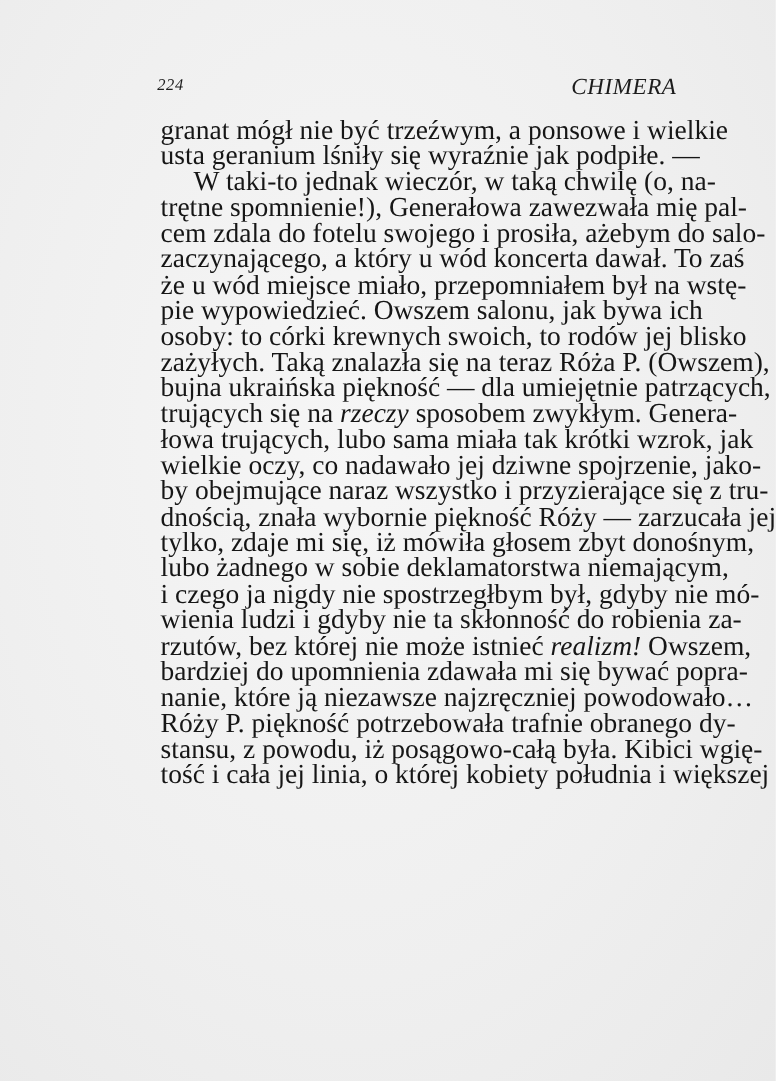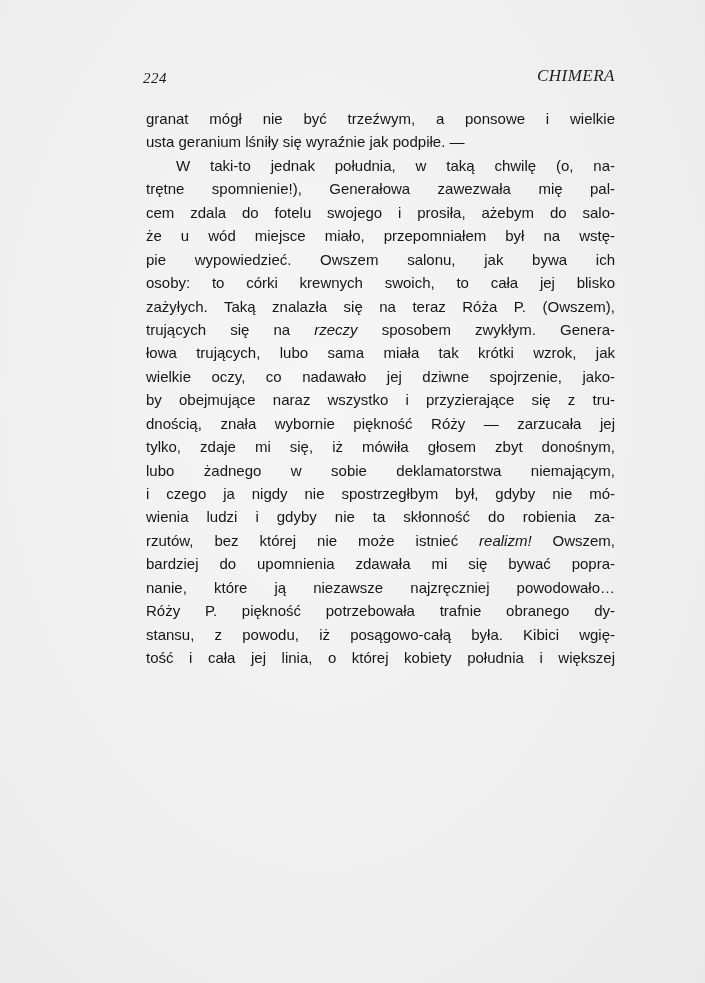--- a/index.html
+++ b/index.html
@@ -34,30 +34,30 @@
     position: absolute;
     left: 0;
     top: 4px;
     font-size: 15px;
     letter-spacing: 0.5px;
   }
   .running-title {
     position: absolute;
     right: 0;
     top: 0;
-    font-size: 17px;
+    font-size: 21px;
     letter-spacing: 0.5px;
   }
   .body-text {
     position: absolute;
     left: 146px;
     top: 107px;
     width: 469px;
-    font-family: Liberation Sans, sans-serif;
-    font-size: 15px;
+    font-family: Liberation Serif, serif;
+    font-size: 25px;
     line-height: 23.45px;
     color: #161616;
   }
   .line {
     display: block;
     white-space: nowrap;
     text-align: justify;
     text-align-last: justify;
     height: 23.45px;
   }
@@ -73,27 +73,29 @@
 <body>
 
 <div class="page">
   <div class="running-head">
     <span class="page-number">224</span>
     <span class="running-title">CHIMERA</span>
   </div>
   <div class="body-text" id="body-text">
       <span class="line"><span>granat mógł nie być trzeźwym, a ponsowe i wielkie</span></span>
       <span class="line last"><span>usta geranium lśniły się wyraźnie jak podpiłe. —</span></span>
-      <span class="line indent"><span>W taki-to jednak południa, w taką chwilę (o, na-</span></span>
+      <span class="line indent"><span>W taki-to jednak wieczór, w taką chwilę (o, na-</span></span>
       <span class="line"><span>trętne spomnienie!), Generałowa zawezwała mię pal-</span></span>
       <span class="line"><span>cem zdala do fotelu swojego i prosiła, ażebym do salo-</span></span>
+      <span class="line"><span>zaczynającego, a który u wód koncerta dawał. To zaś</span></span>
       <span class="line"><span>że u wód miejsce miało, przepomniałem był na wstę-</span></span>
       <span class="line"><span>pie wypowiedzieć. Owszem salonu, jak bywa ich</span></span>
-      <span class="line"><span>osoby: to córki krewnych swoich, to cała jej blisko</span></span>
+      <span class="line"><span>osoby: to córki krewnych swoich, to rodów jej blisko</span></span>
       <span class="line"><span>zażyłych. Taką znalazła się na teraz Róża P. (Owszem),</span></span>
+      <span class="line"><span>bujna ukraińska piękność — dla umiejętnie patrzących,</span></span>
       <span class="line"><span>trujących się na </span><i>rzeczy</i><span> sposobem zwykłym. Genera-</span></span>
       <span class="line"><span>łowa trujących, lubo sama miała tak krótki wzrok, jak</span></span>
       <span class="line"><span>wielkie oczy, co nadawało jej dziwne spojrzenie, jako-</span></span>
       <span class="line"><span>by obejmujące naraz wszystko i przyzierające się z tru-</span></span>
       <span class="line"><span>dnością, znała wybornie piękność Róży — zarzucała jej</span></span>
       <span class="line"><span>tylko, zdaje mi się, iż mówiła głosem zbyt donośnym,</span></span>
       <span class="line"><span>lubo żadnego w sobie deklamatorstwa niemającym,</span></span>
       <span class="line"><span>i czego ja nigdy nie spostrzegłbym był, gdyby nie mó-</span></span>
       <span class="line"><span>wienia ludzi i gdyby nie ta skłonność do robienia za-</span></span>
       <span class="line"><span>rzutów, bez której nie może istnieć </span><i>realizm!</i><span> Owszem,</span></span>

